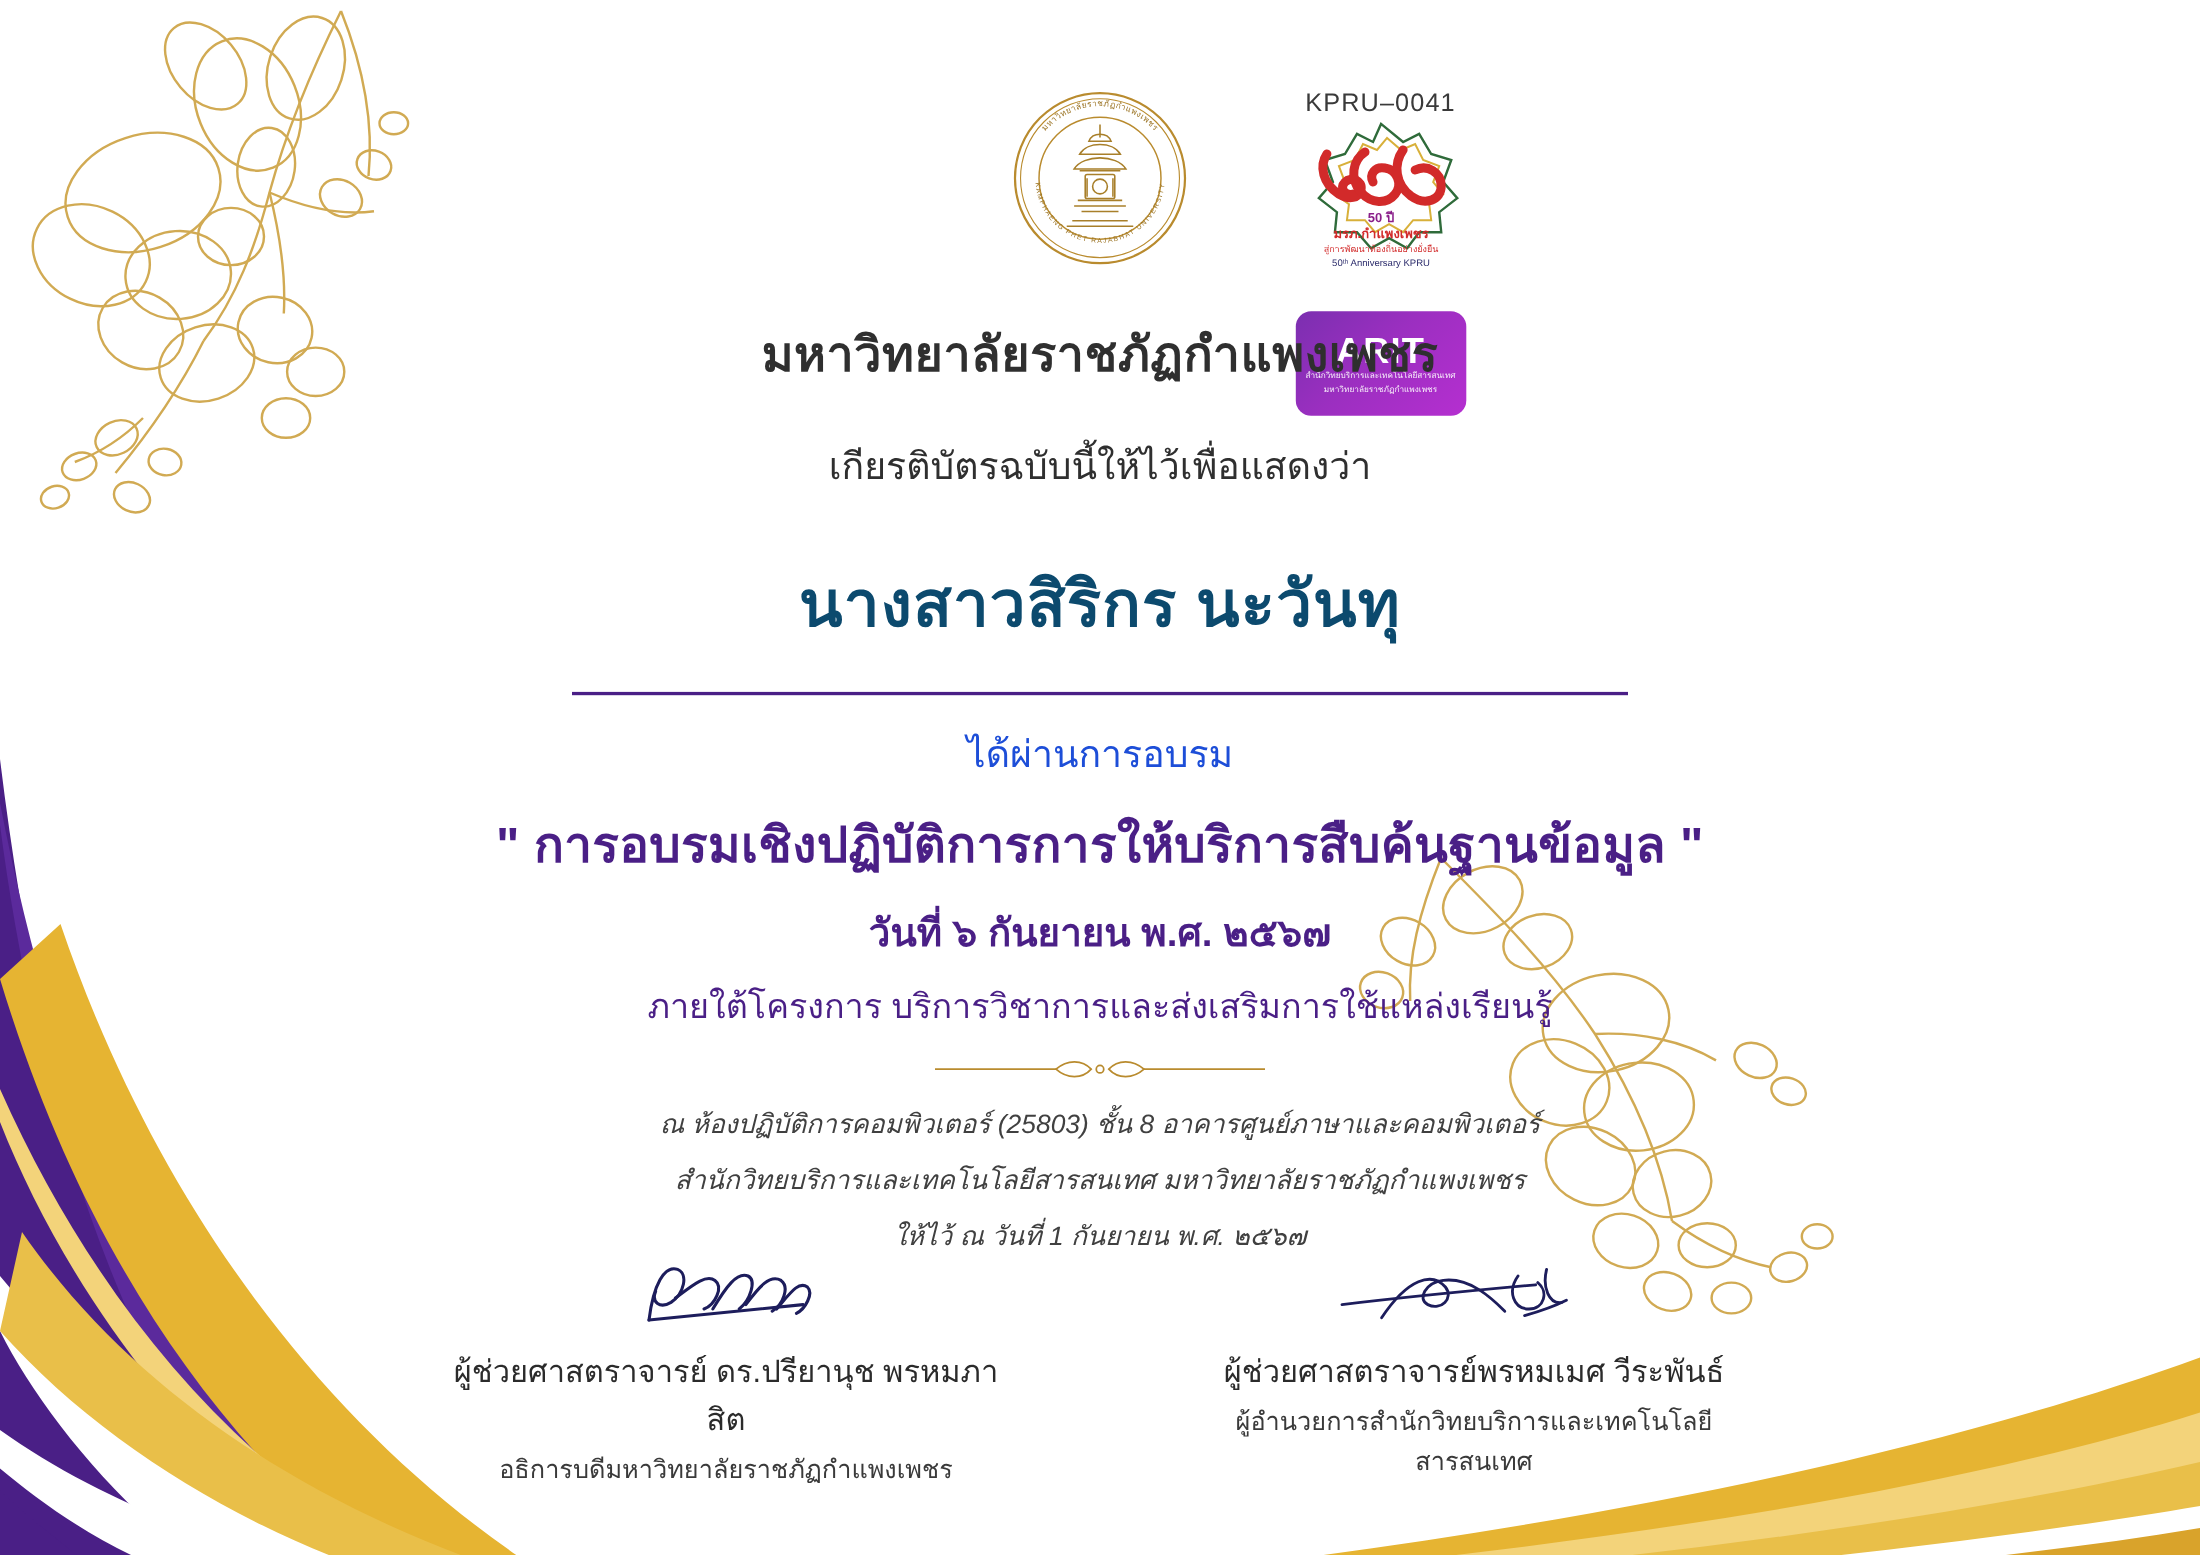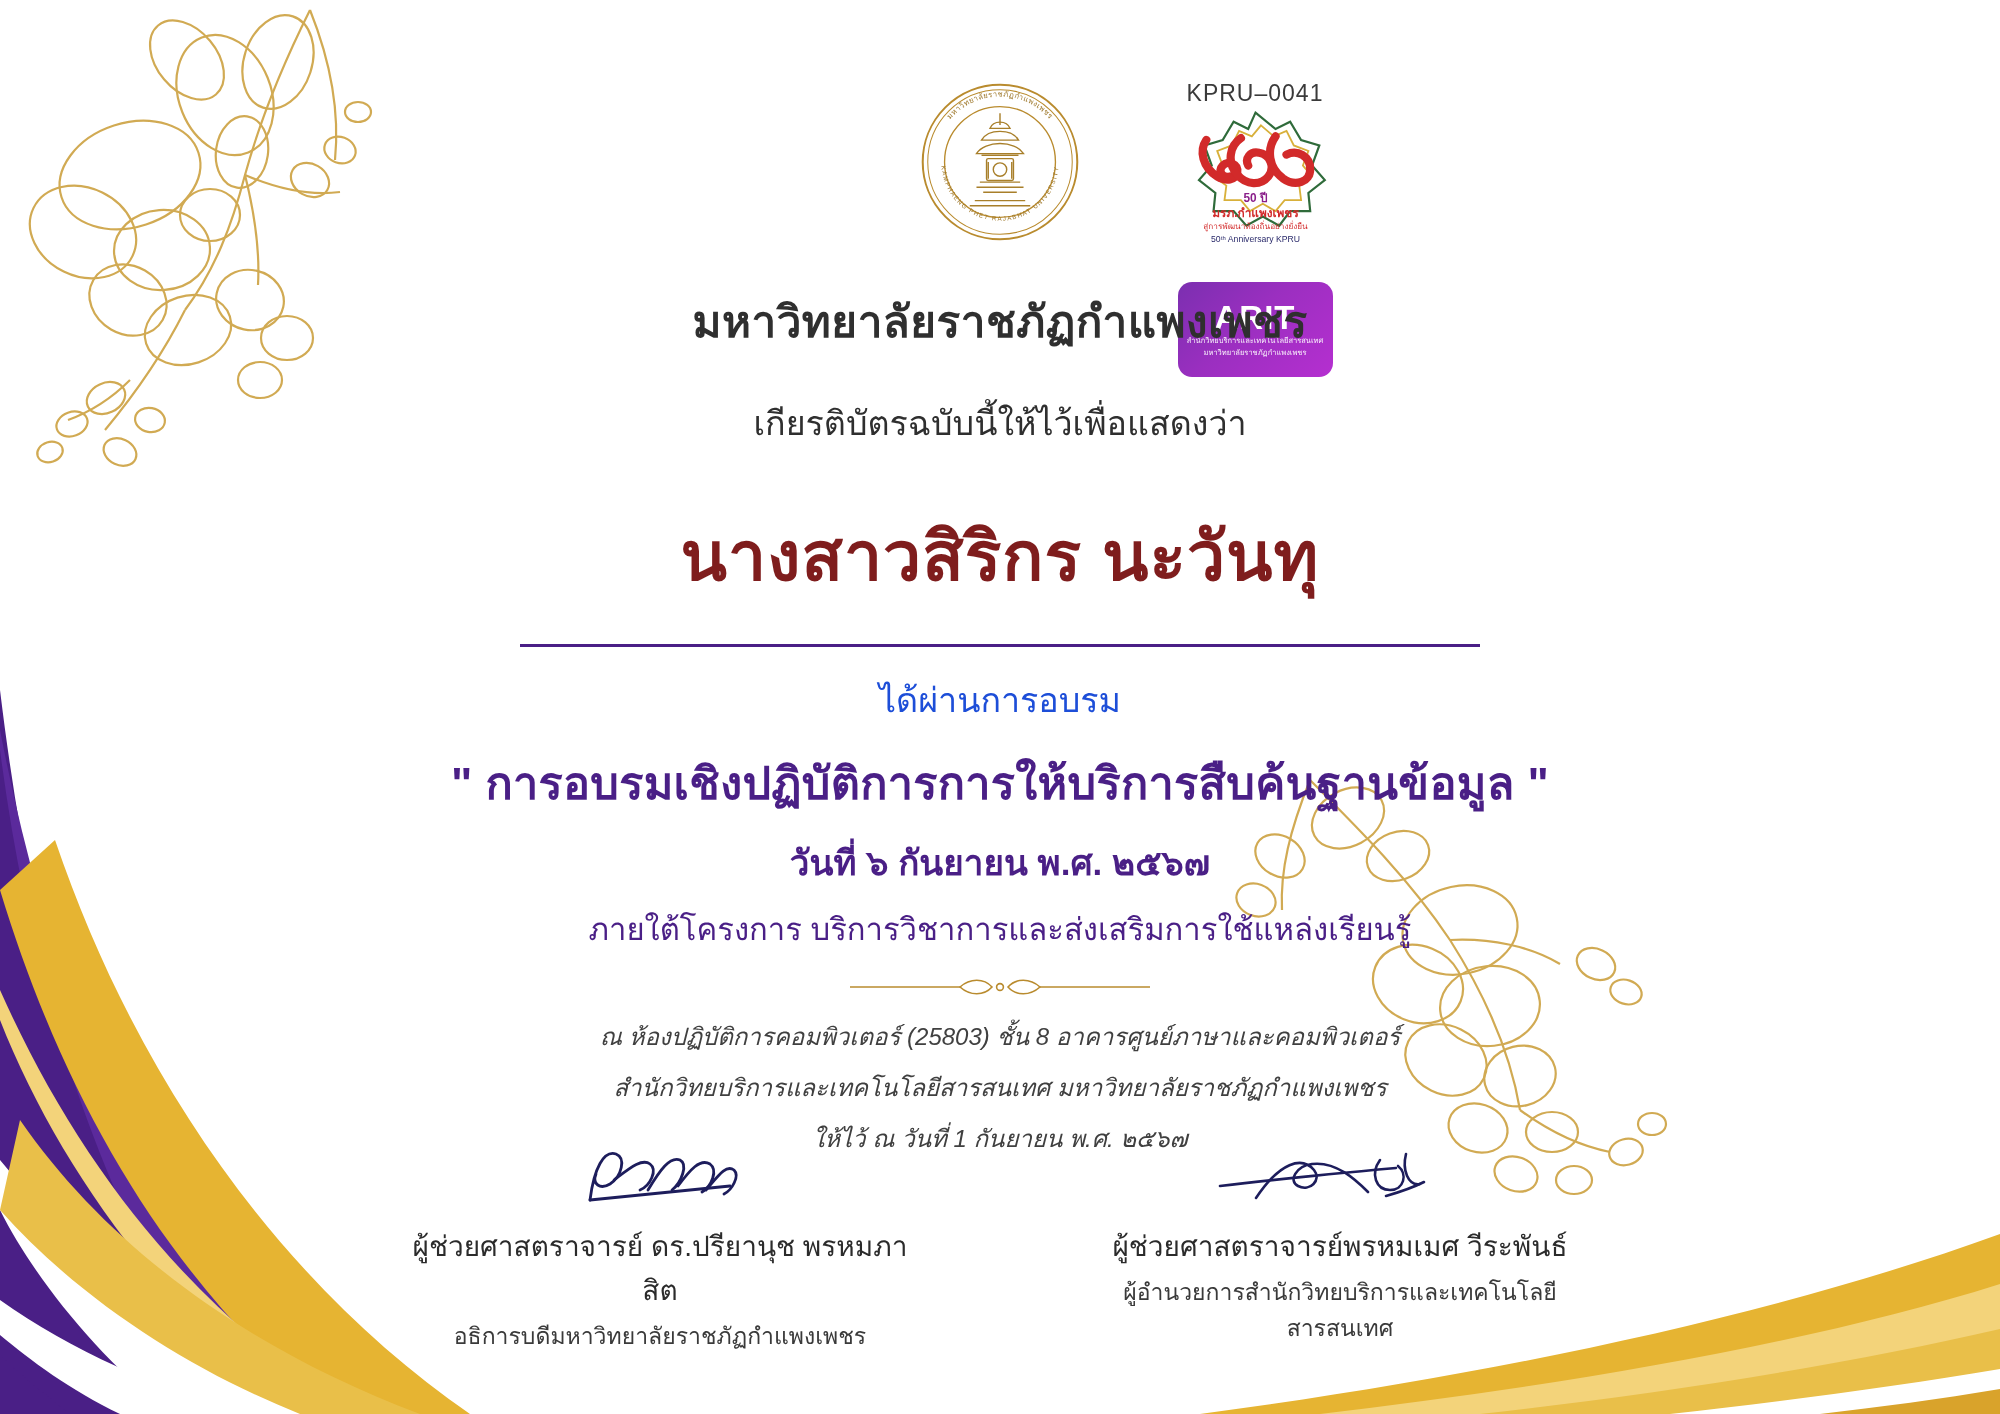--- a/index.html
+++ b/index.html
@@ -128,23 +128,23 @@
     font-weight: bold;
     color: #2f2f2f;
     letter-spacing: .5px;
   }
   .cert-line {
     font-size: 34px;
     margin-top: 40px;
     color: #2f2f2f;
   }
   .recipient {
-    font-size: 68px;
+    font-size: 58px;
     font-weight: bold;
-    color: #7f1d1d;
+    color: #0c4a6e;
     margin-top: 52px;
     letter-spacing: 1px;
   }
   .divider {
     width: 960px;
     height: 2.5px;
     background: #4a1f86;
     margin: 34px auto 0;
   }
   .passed {

